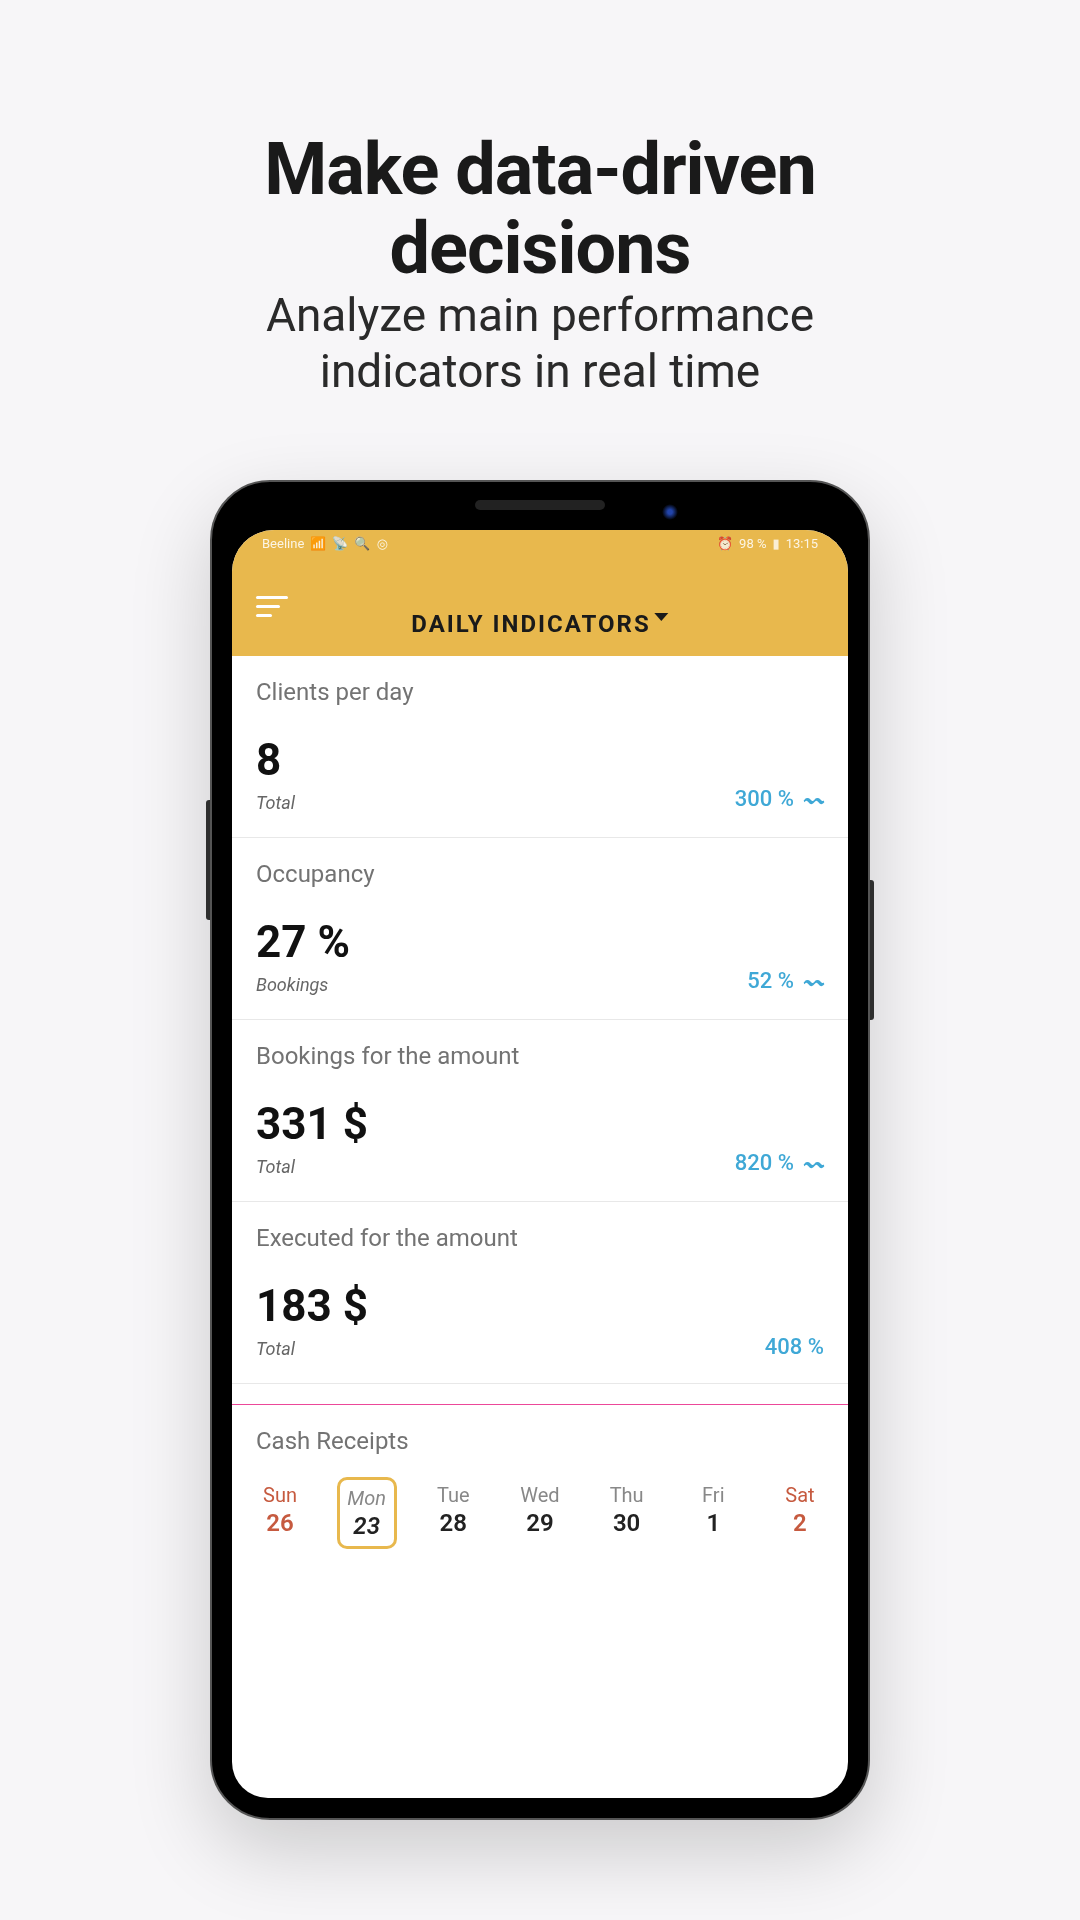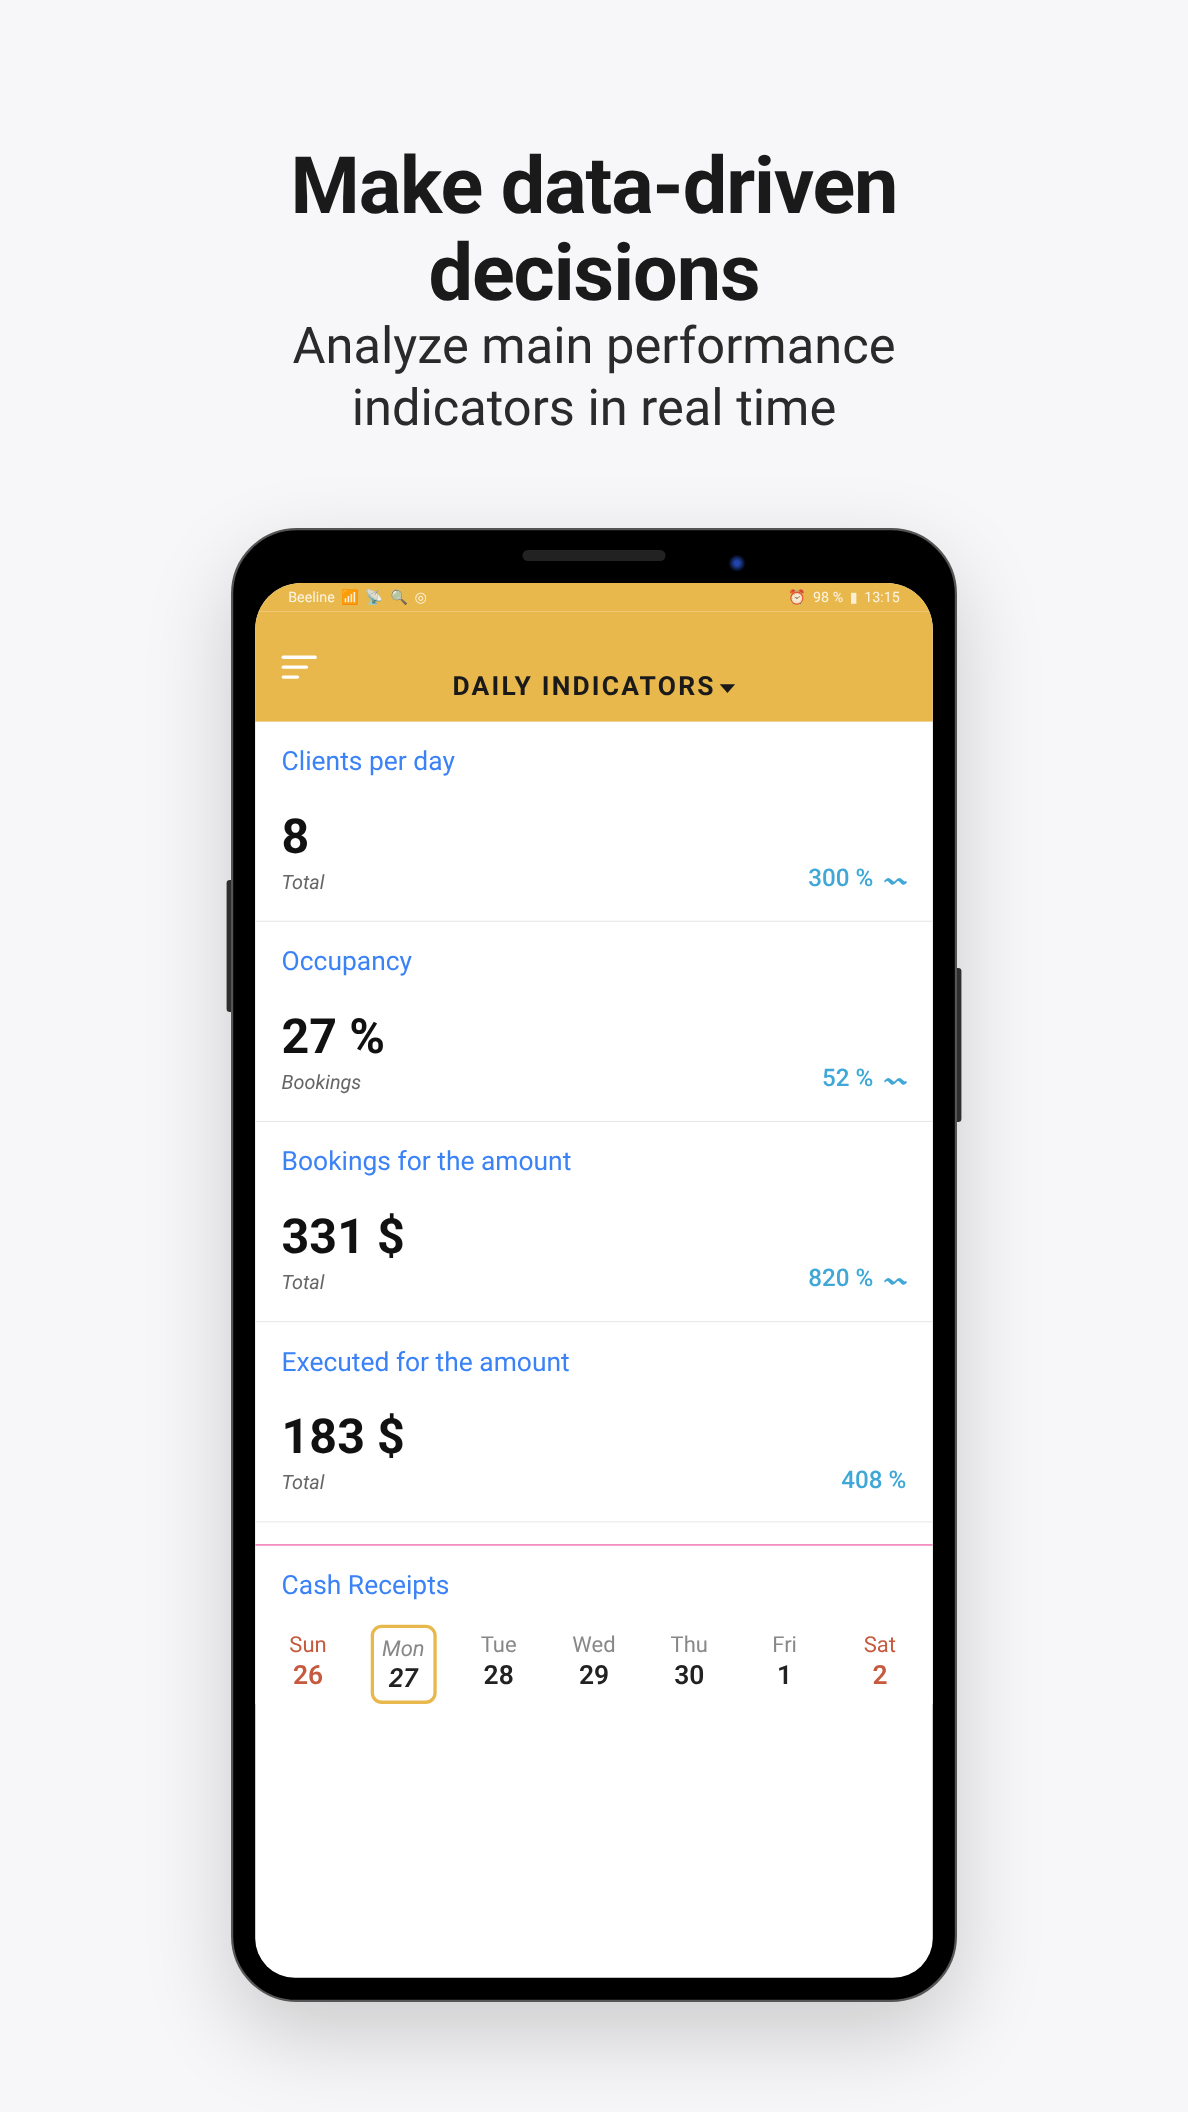--- a/index.html
+++ b/index.html
@@ -109,21 +109,20 @@
     border-radius:2px;
   }
   .menu-icon span:nth-child(1){ width:32px;}
   .menu-icon span:nth-child(2){ width:24px;}
   .menu-icon span:nth-child(3){ width:16px;}
   .header-title-wrap{
     position:absolute;
     left:50%;
     transform:translateX(-50%);
     display:flex;
-    align-items:center;
     gap:4px;
     margin-top:36px;
   }
   .header-title{
     font-size:24px;
     font-weight:700;
     letter-spacing:2px;
     color:#1a1a1a;
   }
   .chev-down{
@@ -136,21 +135,21 @@
   .content{
     background:#fff;
   }
   .card{
     padding: 22px 24px 24px;
     border-bottom:1px solid #e8e8e8;
   }
   .card.noborder{ border-bottom:none; border-top:1px solid #ec4899; margin-top:20px;}
   .card-title{
     font-size:24px;
-    color:#3b82f6;
+    color:#737373;
     font-weight:400;
   }
   .card-body{
     display:flex;
     align-items:flex-end;
     justify-content:space-between;
     margin-top:28px;
   }
   .val-block{}
   .big-val{
@@ -315,21 +314,21 @@
           <div class="card-title">Cash Receipts</div>
         </div>
 
         <div class="calendar">
           <div class="day weekend">
             <div class="day-name">Sun</div>
             <div class="day-num">26</div>
           </div>
           <div class="day selected">
             <div class="day-name">Mon</div>
-            <div class="day-num">27</div>
+            <div class="day-num">23</div>
           </div>
           <div class="day">
             <div class="day-name">Tue</div>
             <div class="day-num">28</div>
           </div>
           <div class="day">
             <div class="day-name">Wed</div>
             <div class="day-num">29</div>
           </div>
           <div class="day">

